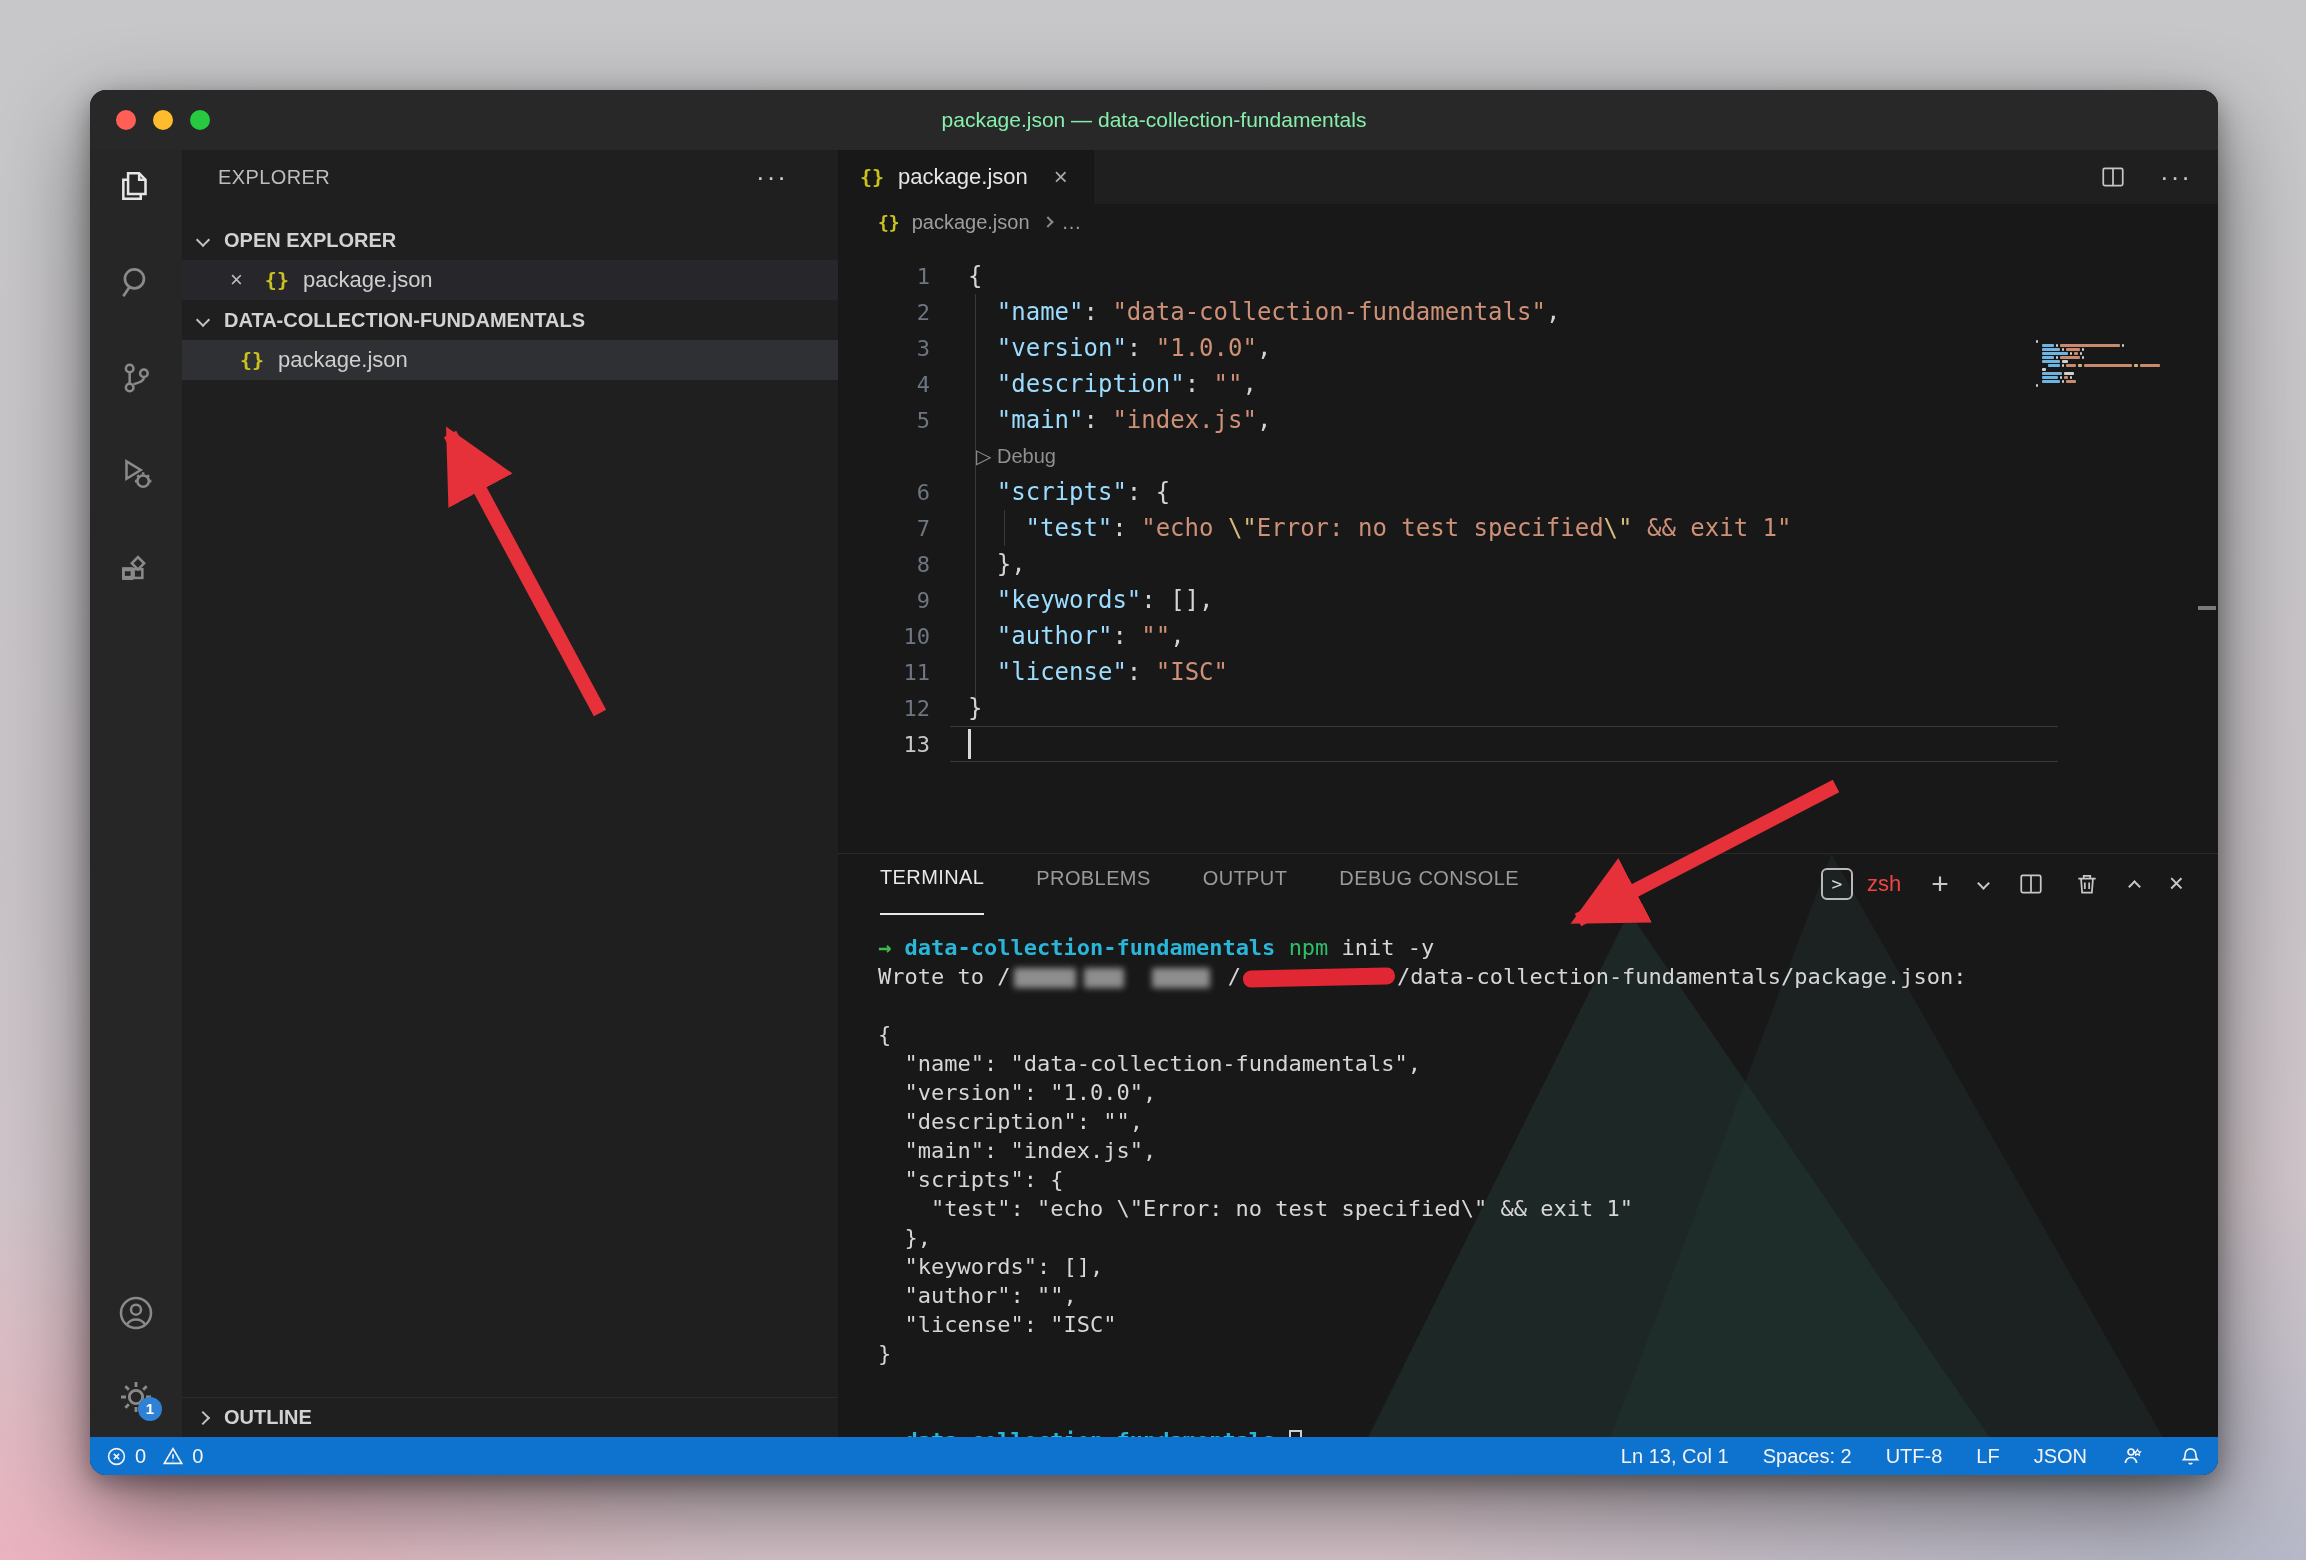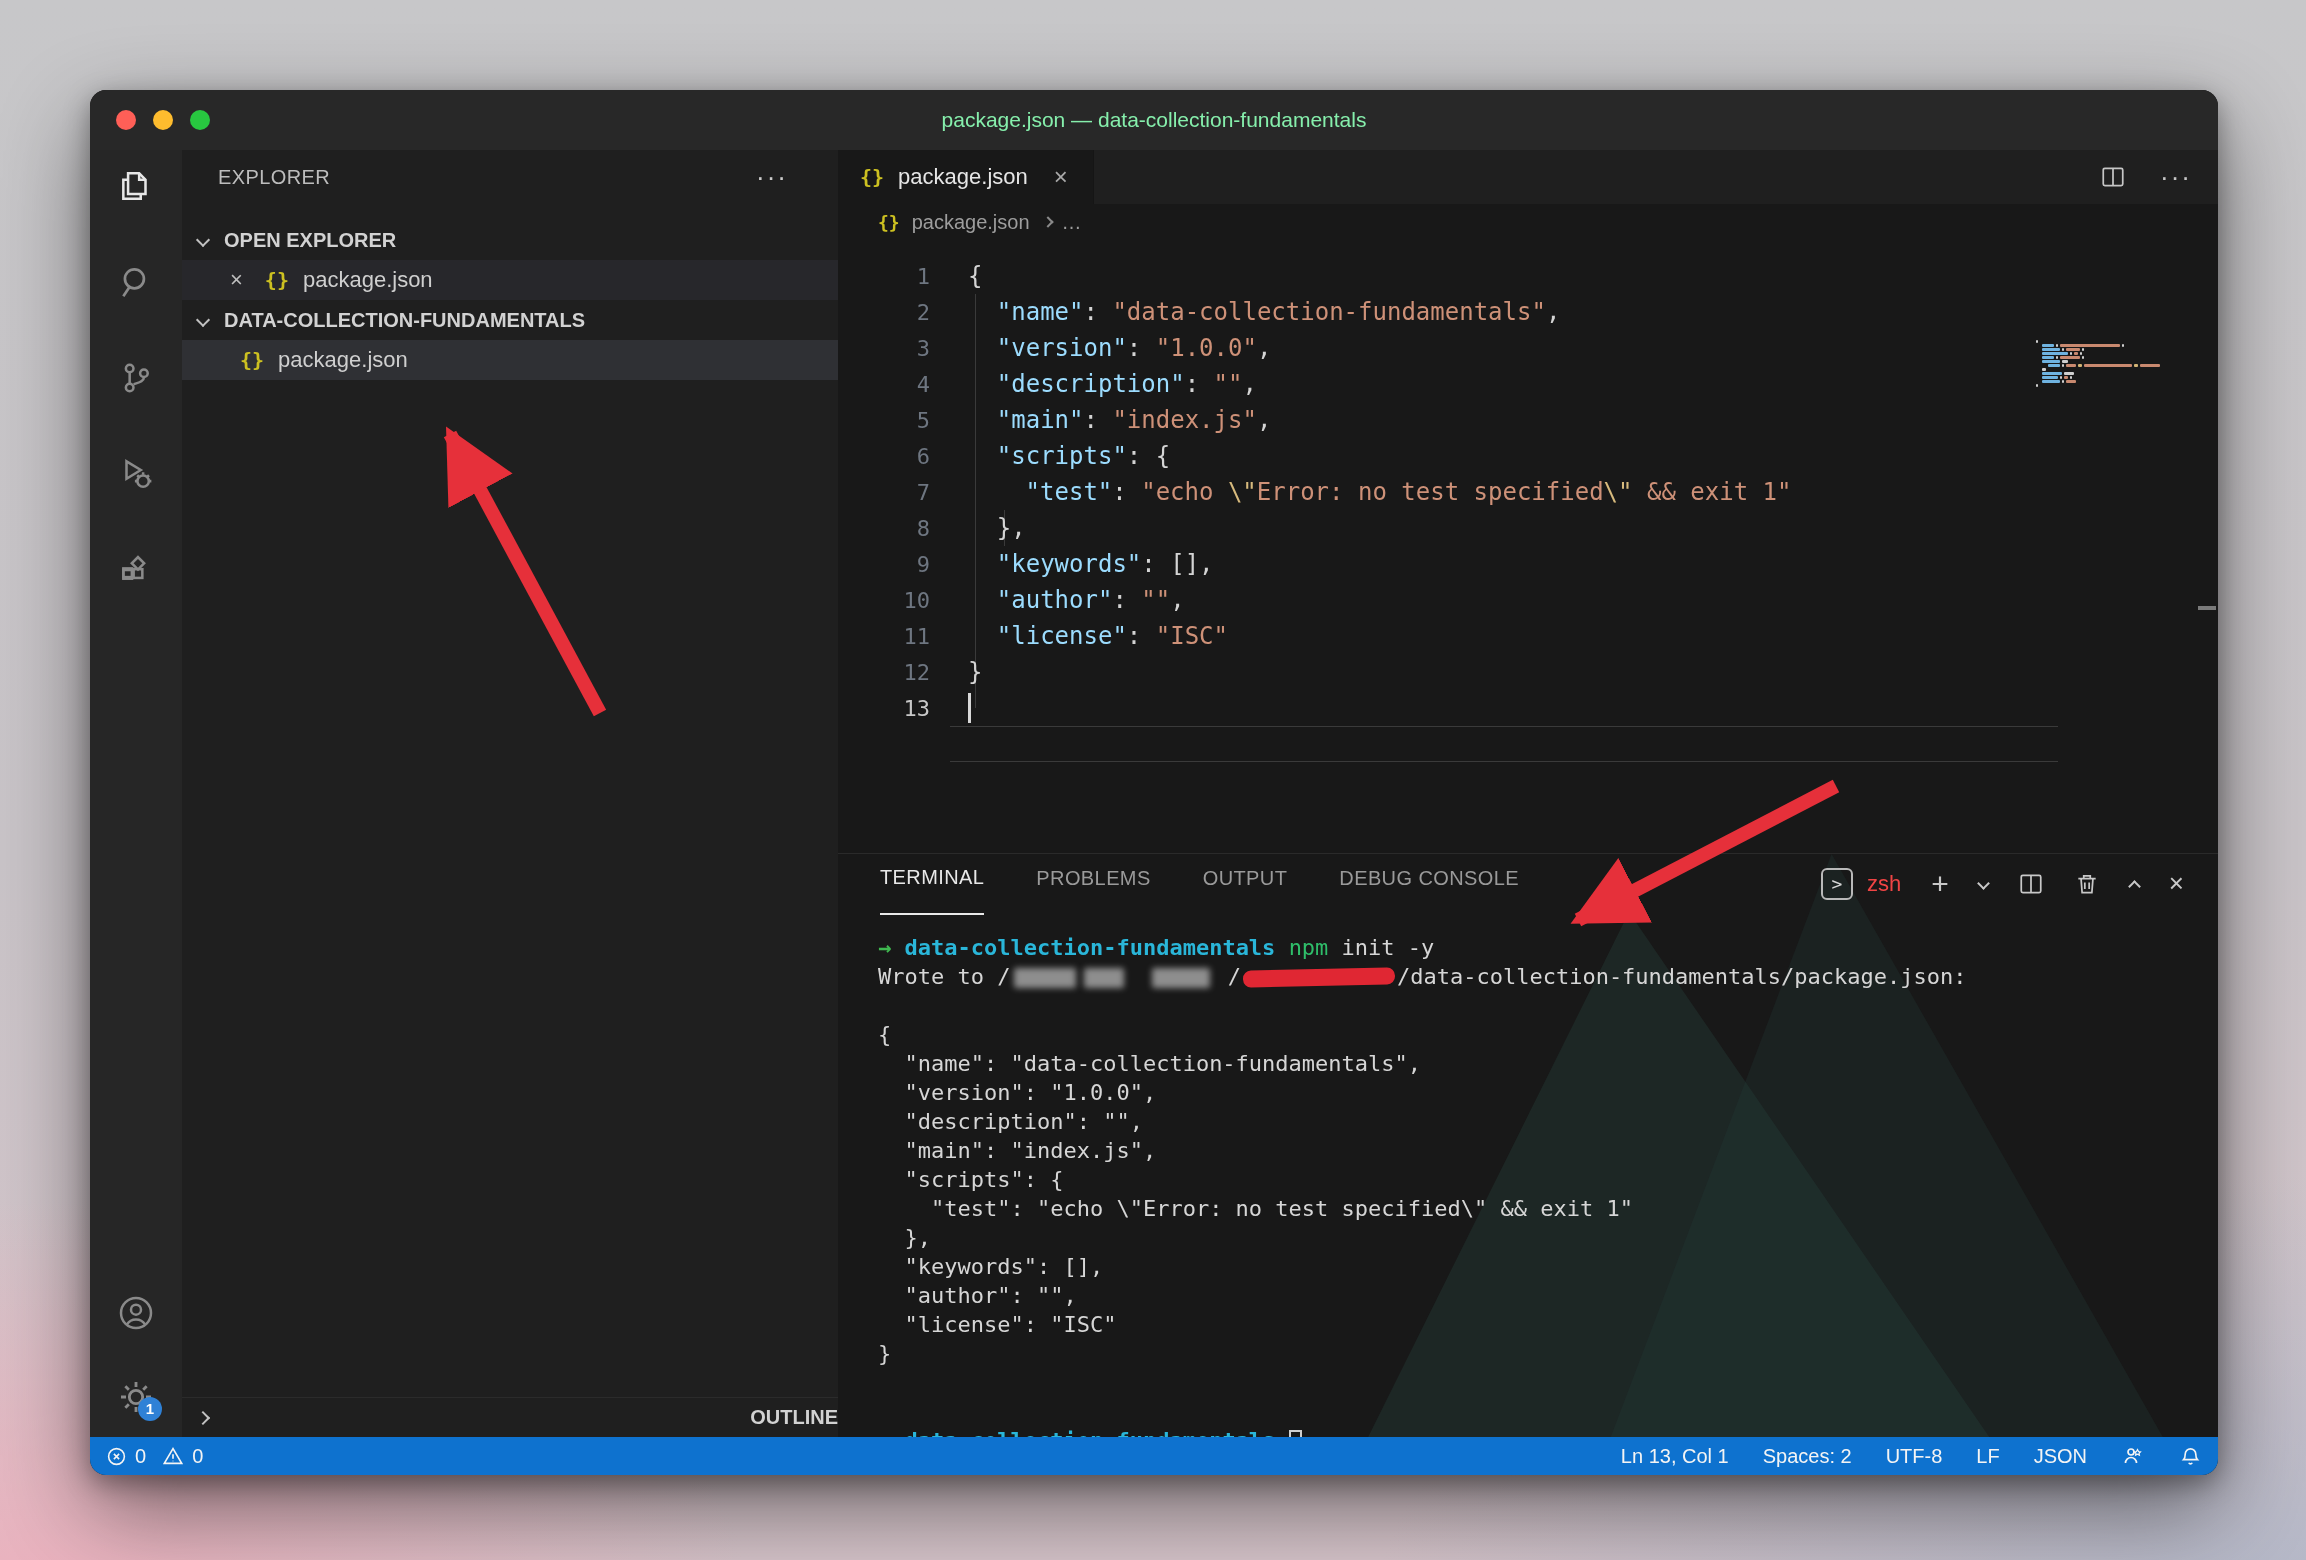--- a/index.html
+++ b/index.html
@@ -196,21 +196,21 @@
       <span style="margin-left:14px;">package.json</span>
     </div>
     <div class="sb-row" style="top:150px;">
       <span class="chev down" style="margin-left:16px;"></span>
       <span class="sb-sec" style="margin-left:16px;">DATA-COLLECTION-FUNDAMENTALS</span>
     </div>
     <div class="sb-row sel" style="top:190px;">
       <span class="json-glyph" style="margin-left:58px;">{}</span>
       <span style="margin-left:14px;">package.json</span>
     </div>
-    <div class="sb-row outline-row" style="top:1247px;justify-content:space-between;">
+    <div class="sb-row outline-row" style="top:1247px;">
       <span class="chev right" style="margin-left:16px;"></span>
       <span class="sb-sec" style="margin-left:16px;">OUTLINE</span>
     </div>
   </div>
 
   <div class="editorcol">
     <div class="tabstrip">
       <div class="tab">
         <span class="json-glyph">{}</span>
         <span class="tab-label">package.json</span>
@@ -247,20 +247,24 @@
             <span class="ln">3</span>
             <span class="ltext" style="padding-left: 66.8px;"><span class="tk-k">"version"</span><span class="tk-p">: </span><span class="tk-s">"1.0.0"</span><span class="tk-p">,</span></span>
           </div>
           <div class="code-row">
             <span class="ln">4</span>
             <span class="ltext" style="padding-left: 66.8px;"><span class="tk-k">"description"</span><span class="tk-p">: </span><span class="tk-s">""</span><span class="tk-p">,</span></span>
           </div>
           <div class="code-row">
             <span class="ln">5</span>
             <span class="ltext" style="padding-left: 66.8px;"><span class="tk-k">"main"</span><span class="tk-p">: </span><span class="tk-s">"index.js"</span><span class="tk-p">,</span></span>
+          </div>
+          <div class="code-row">
+            <span class="ln"></span>
+            <span class="lens-t">▷ Debug</span>
           </div>
           <div class="code-row">
             <span class="ln">6</span>
             <span class="ltext" style="padding-left: 66.8px;"><span class="tk-k">"scripts"</span><span class="tk-p">: {</span></span>
           </div>
           <div class="code-row">
             <span class="ln">7</span>
             <span class="ltext" style="padding-left: 95.6px;"><span class="tk-k">"test"</span><span class="tk-p">: </span><span class="tk-s">"echo </span><span class="tk-e">\"</span><span class="tk-s">Error: no test specified</span><span class="tk-e">\"</span><span class="tk-s"> &amp;&amp; exit 1"</span></span>
           </div>
           <div class="code-row">

